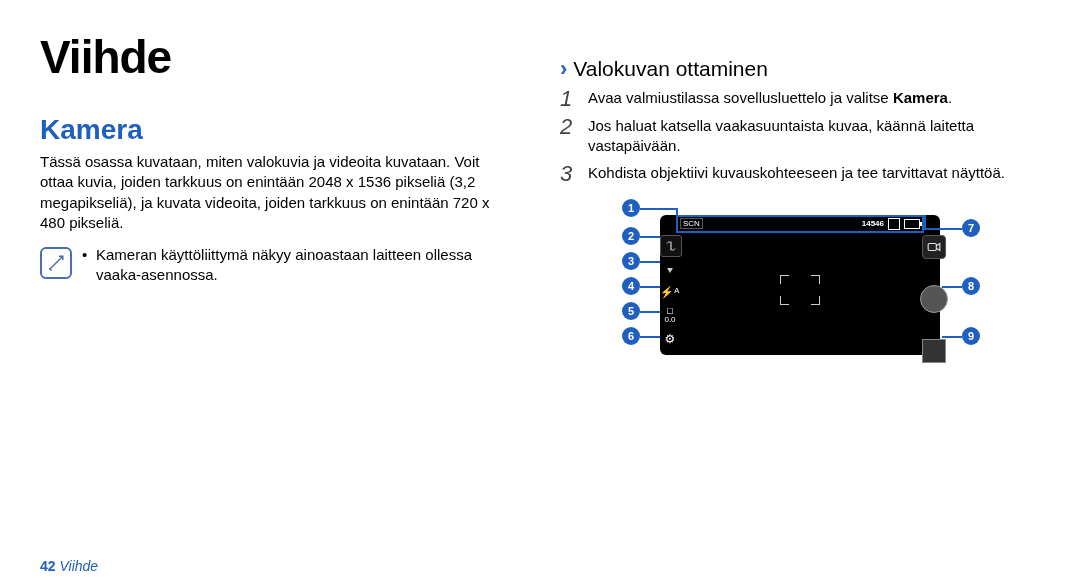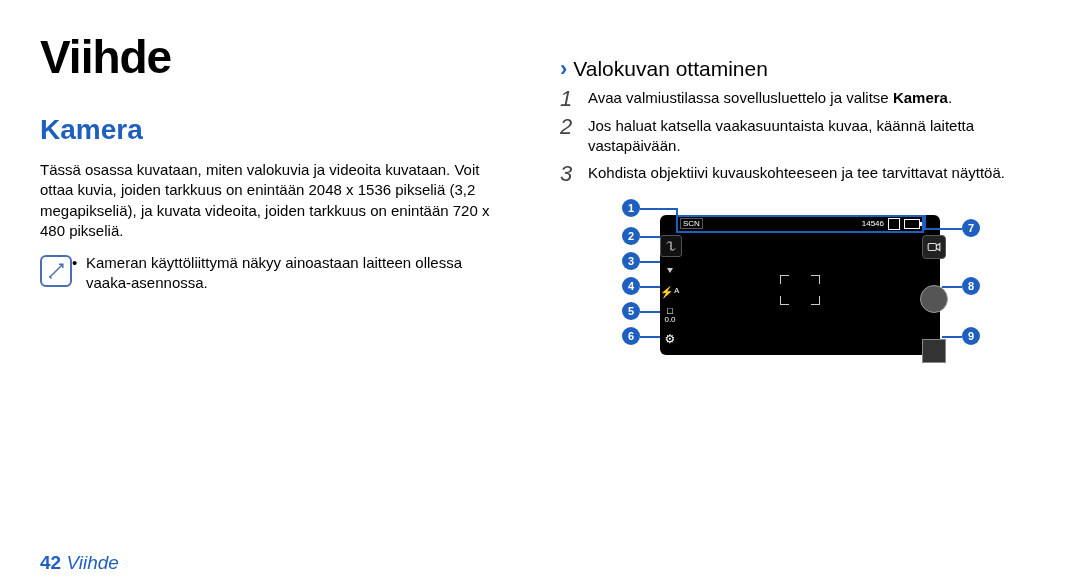--- a/index.html
+++ b/index.html
@@ -36,24 +36,25 @@
   }
   .section-heading {
     color: #1e5fbf;
     font-size: 28px;
     font-weight: 700;
     margin: 0 0 6px 0;
   }
   .body-text {
     font-size: 15px;
     line-height: 1.35;
-    margin: 8px 0 12px 0;
+    margin: 0 0 12px 0;
   }
   .note-block {
     display: flex;
+    gap: 10px;
   }
   .note-icon {
     width: 28px;
     height: 28px;
     border: 2px solid #4a6fb0;
     border-radius: 6px;
     display: flex;
     align-items: center;
     justify-content: center;
     color: #4a6fb0;
@@ -141,21 +142,21 @@
     display:flex;
     justify-content: space-between;
     align-items: center;
     padding: 0 2px;
   }
   .top-bar .tb-left {
     display:flex; gap:4px; align-items:center;
   }
   .tb-left span { font-size:8px; color:#fff; border:1px solid #555; padding:0 2px;}
   .top-bar .tb-right {
-    display:flex; gap:4px; align-items:center; color:#fff; font-size:8px;
+    display:flex; gap:4px; align-items:center; color:#fff; font-size:8px;font-weight:bold;
   }
   .battery {
     width:14px; height:8px; border:1px solid #fff; position:relative;
   }
   .battery::after{content:"";position:absolute;right:-3px;top:2px;width:2px;height:4px;background:#fff;}
   .battery .fill{background:#fff;width:70%;height:100%;}
   .storage-icon {
     width:10px;height:10px;border:1px solid #fff;position:relative;
   }
   .left-icons {
@@ -214,21 +215,21 @@
     font-weight:700;
   }
   .lead{
     position:absolute;background:#1e5fbf;
   }
 
   .footer {
     position: absolute;
     bottom: 12px;
     left: 40px;
-    font-size: 19px;
+    font-size: 14px;
     color: #555;
     margin-top: 13px;
   }
   .footer .pg { color:#1e5fbf; font-weight:700; font-style:normal;}
   .footer .sect { font-style: italic; color:#1e5fbf;}
   .page { position: relative; }
 </style>
 </head>
 <body>
 

